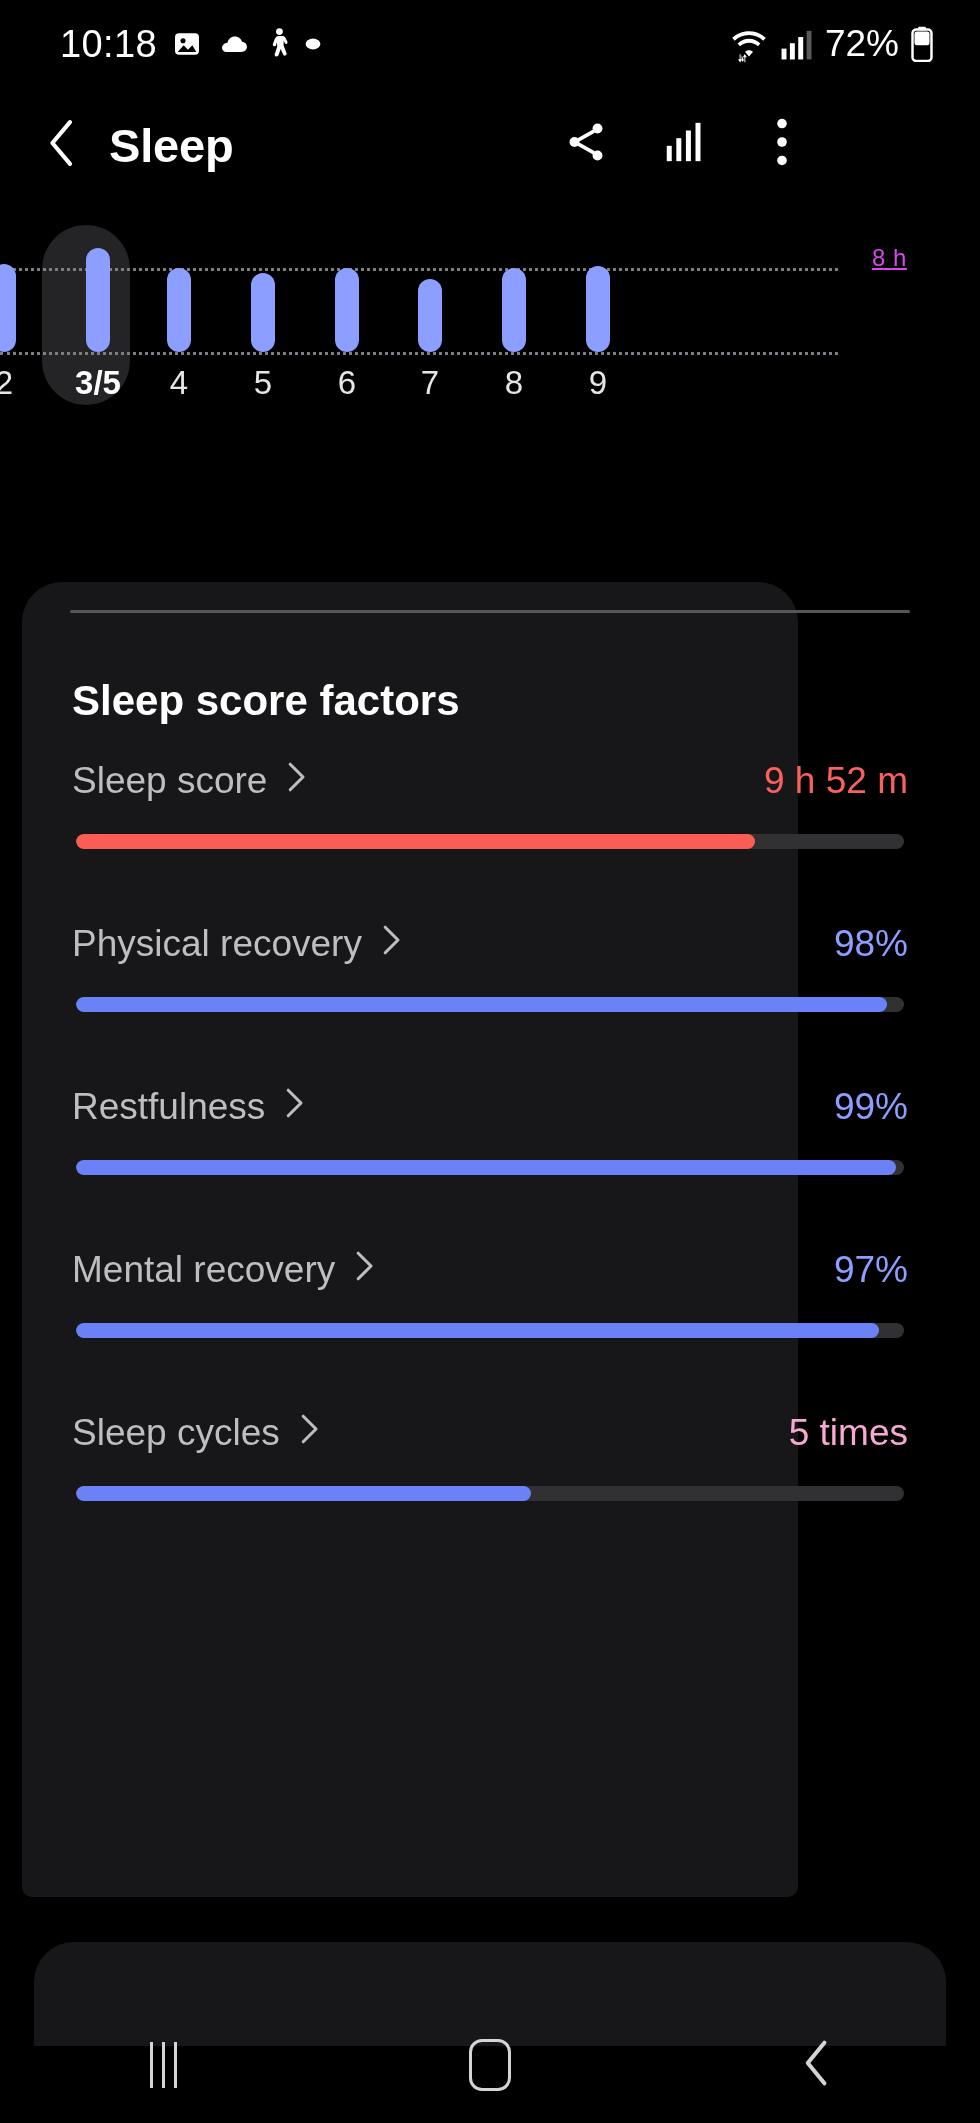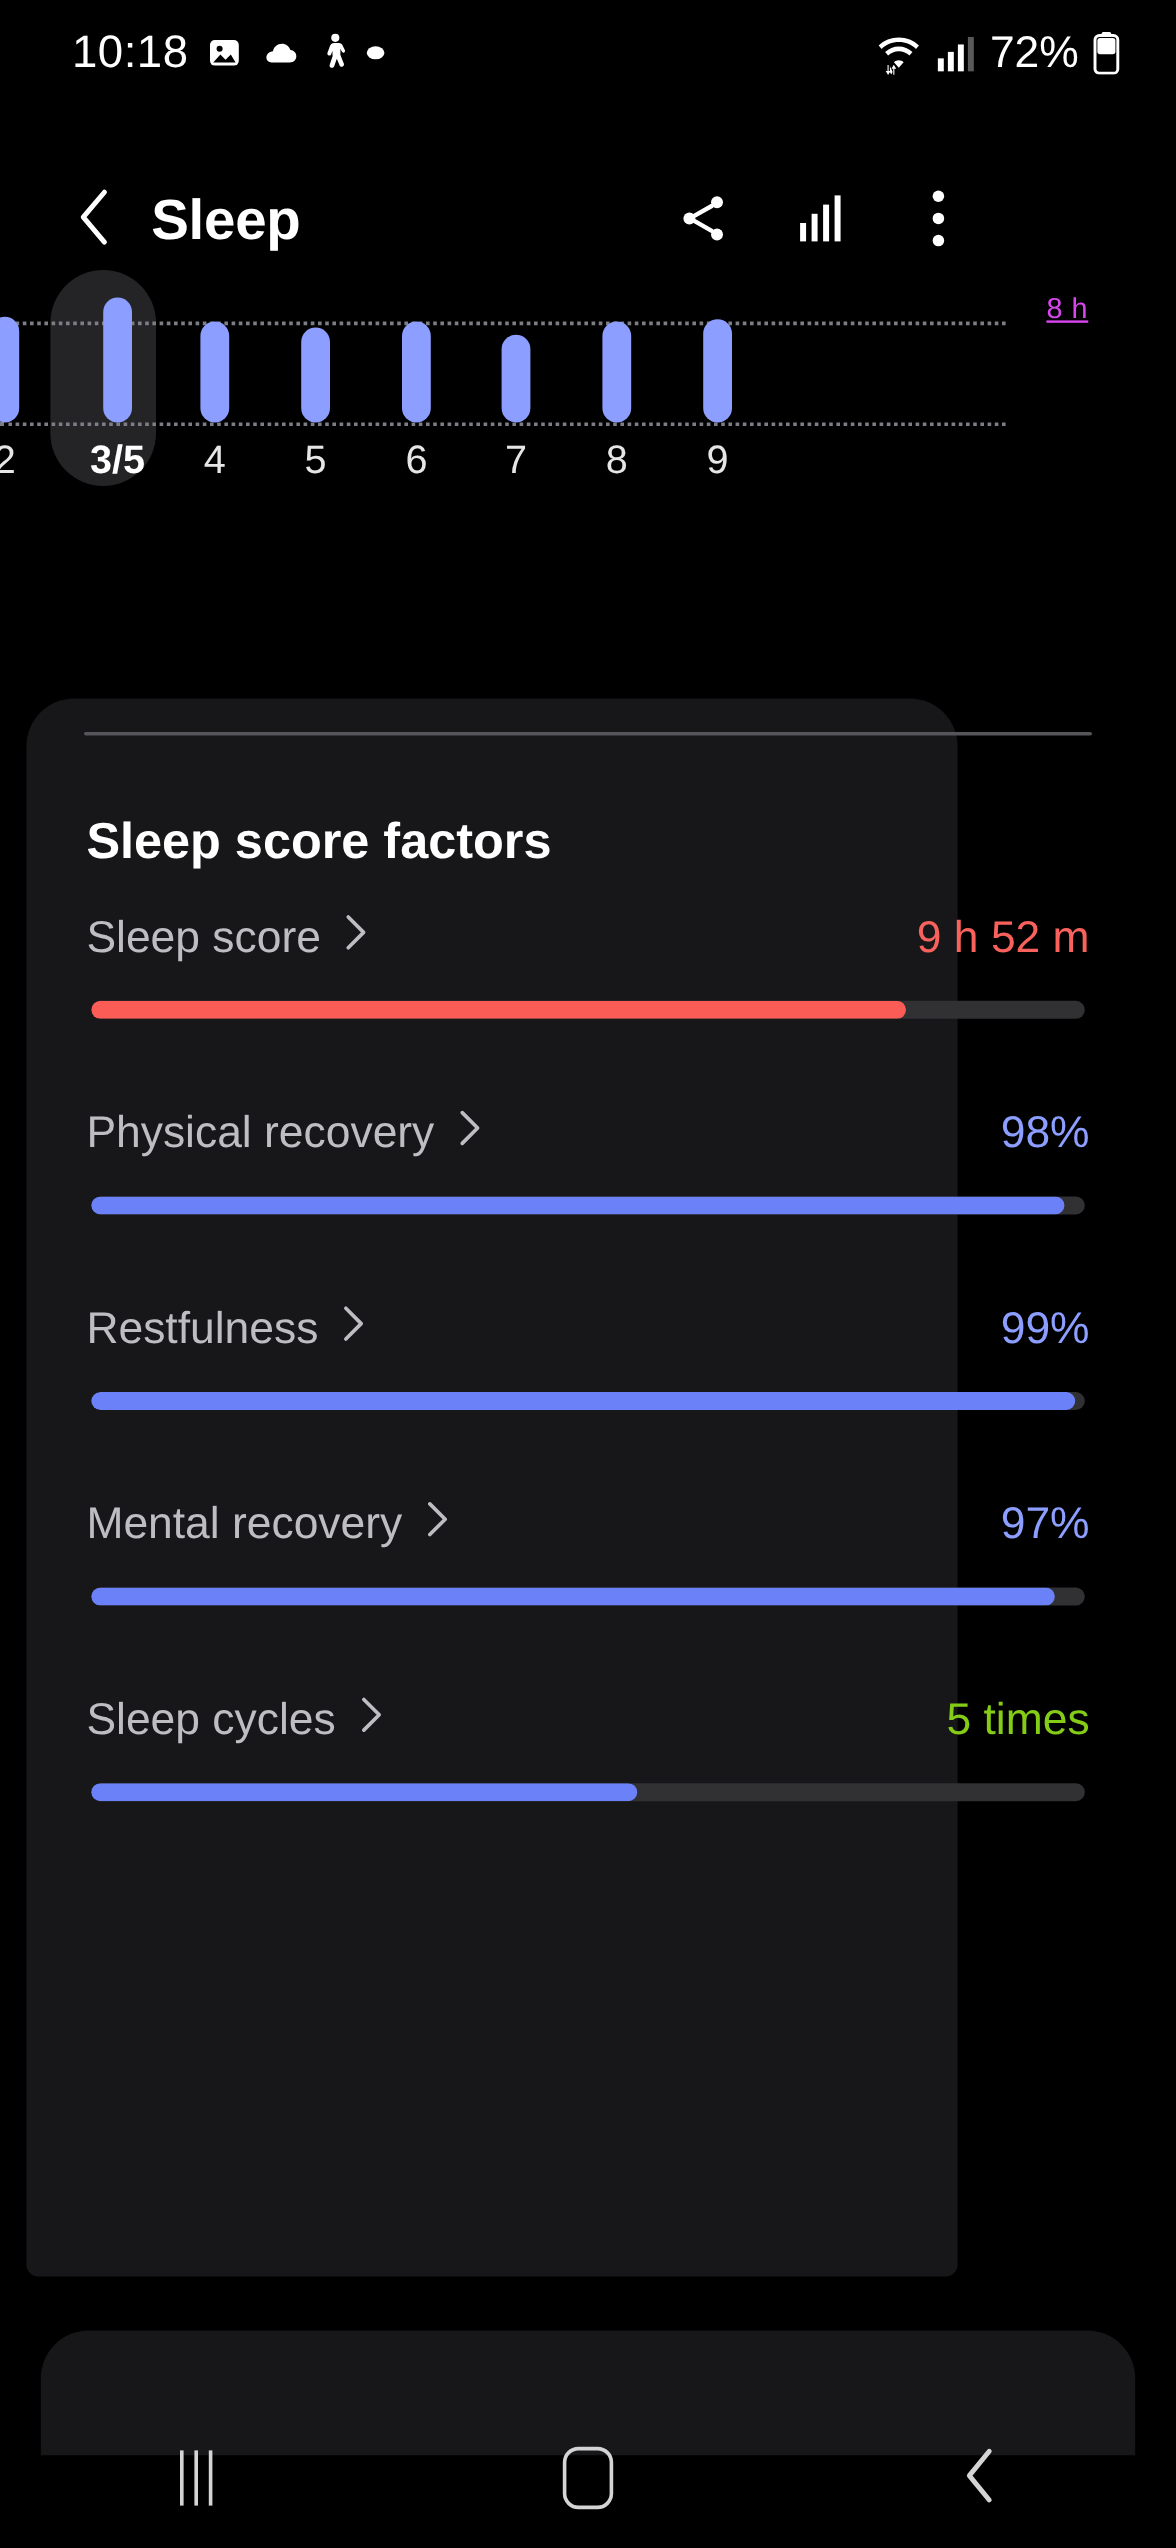--- a/index.html
+++ b/index.html
@@ -19,21 +19,21 @@
   }
   .sb-left { display: flex; align-items: center; gap: 14px; }
   .sb-time { color: #ffffff; font-size: 38px; letter-spacing: 0.4px; font-weight: 400; }
   .sb-right { display: flex; align-items: center; gap: 11px; }
   .sb-batt-text { color: #ffffff; font-size: 37px; font-weight: 400; }
   .sb-ico { display: inline-flex; align-items: center; justify-content: center; }
 
   
   .header {
     position: absolute; left: 0; top: 118px; width: 852px; height: 92px;
-    display: flex; align-items: flex-end; padding: 0 44px 0 52px;
+    display: flex; align-items: flex-start; padding: 0 44px 0 35px;
   }
   .hdr-back { width: 54px; height: 54px; display:flex; align-items:center; justify-content:center; }
   .hdr-title {
     color: #ffffff; font-size: 47px; font-weight: 700; margin-left: 20px;
     letter-spacing: -0.2px;
   }
   .hdr-spacer { flex: 1 1 auto; }
   .hdr-actions { display: flex; align-items: center; gap: 46px; }
   .hdr-btn { width: 52px; height: 52px; display:flex; align-items:center; justify-content:center; }
 
@@ -302,21 +302,21 @@
           </div>
         </div>
         <div class="factor">
           <div class="factor-head">
             <div class="factor-label">
               <span>Sleep cycles</span>
               <span><svg width="24" height="32" viewBox="0 0 12 20">
                   <path d="M3 2l8 8-8 8" fill="none" stroke="#bdbdc2" stroke-width="1.9" stroke-linecap="round" stroke-linejoin="round"></path>
                 </svg></span>
             </div>
-            <div class="factor-value" style="color: #84cc16;">5 times</div>
+            <div class="factor-value" style="color: #f9a8d4;">5 times</div>
           </div>
           <div class="track">
             <div class="fill" style="width: 55%; background: rgb(107, 129, 247);"></div>
           </div>
         </div>
       </div>
   </div>
 
   <div class="card-peek"></div>
 

